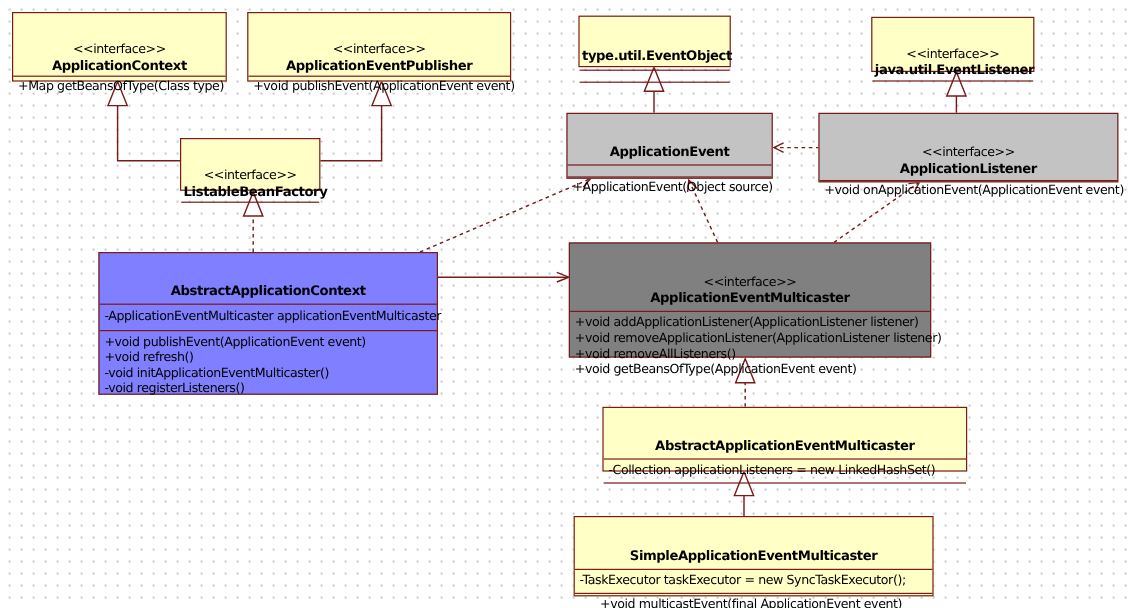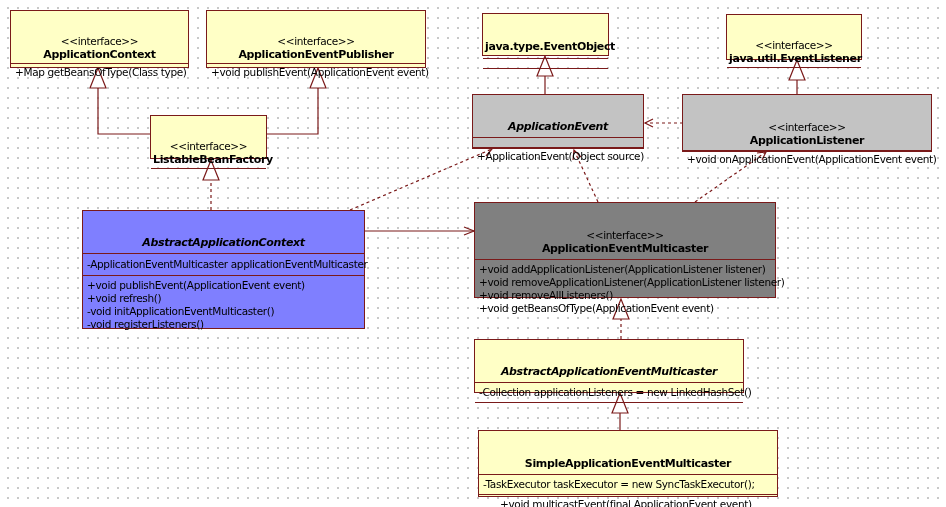--- a/index.html
+++ b/index.html
@@ -14,21 +14,21 @@
   svg.wires { position: absolute; left: 0; top: 0; }
   .box {
     position: absolute; box-sizing: border-box;
     border: 1px solid #7a1a1a;
     font-size: 10.5px; color: #000;
     letter-spacing: -0.35px;
   }
   .box .hdr { text-align: center; padding: 2px 2px 2px; border-bottom: 1px solid #7a1a1a; line-height: 13px; margin-top: 22px; }
   .box .stereo { font-size: 10.5px; }
   .box .name { font-weight: bold; font-size: 11px; }
-  .box .name.abs { font-style: italic; }
+  .box .name.abs { }
   .box .sec { border-bottom: 1px solid #7a1a1a; padding: 2px 4px; line-height: 13px; white-space: nowrap; }
   .box .sec:last-child { border-bottom: none; }
   .box .sec.empty { height: 7px; padding: 0; }
   .yellow { background: #ffffc6; }
   .grey { background: #c3c3c3; }
   .dark { background: #808080; }
   .blue { background: #7f7fff; }
 </style>
 </head>
 <body>
@@ -93,21 +93,21 @@
 <div class="box yellow" style="left:150px;top:115px;width:117px;height:44px;">
   <div class="hdr">
     <div class="stereo">&lt;&lt;interface&gt;&gt;</div>
     <div class="name">ListableBeanFactory</div>
   </div>
   <div class="sec empty"></div>
 </div>
 
 <div class="box yellow" style="left:482px;top:13px;width:127px;height:43px;">
   <div class="hdr" style="padding:4px 2px 5px;">
-    <div class="name">java.type.EventObject</div>
+    <div class="name">type.util.EventObject</div>
   </div>
   <div class="sec empty" style="height:9px;"></div>
   <div class="sec empty" style="height:9px;"></div>
 </div>
 
 <div class="box yellow" style="left:726px;top:14px;width:136px;height:46px;">
   <div class="hdr">
     <div class="stereo">&lt;&lt;interface&gt;&gt;</div>
     <div class="name">java.util.EventListener</div>
   </div>
@@ -149,21 +149,21 @@
     <div class="name">ApplicationEventMulticaster</div>
   </div>
   <div class="sec" style="padding:3px 4px;">
     <div>+void addApplicationListener(ApplicationListener listener)</div>
     <div>+void removeApplicationListener(ApplicationListener listener)</div>
     <div>+void removeAllListeners()</div>
     <div>+void getBeansOfType(ApplicationEvent event)</div>
   </div>
 </div>
 
-<div class="box yellow" style="left:474px;top:339px;width:270px;height:54px;">
+<div class="box yellow" style="left:502px;top:339px;width:304px;height:54px;">
   <div class="hdr" style="padding:3px 2px 4px;">
     <div class="name abs">AbstractApplicationEventMulticaster</div>
   </div>
   <div class="sec" style="padding:3px 4px;">-Collection applicationListeners = new LinkedHashSet()</div>
   <div class="sec empty"></div>
 </div>
 
 <div class="box yellow" style="left:478px;top:430px;width:300px;height:67px;">
   <div class="hdr" style="padding:4px 2px 4px;">
     <div class="name">SimpleApplicationEventMulticaster</div>

